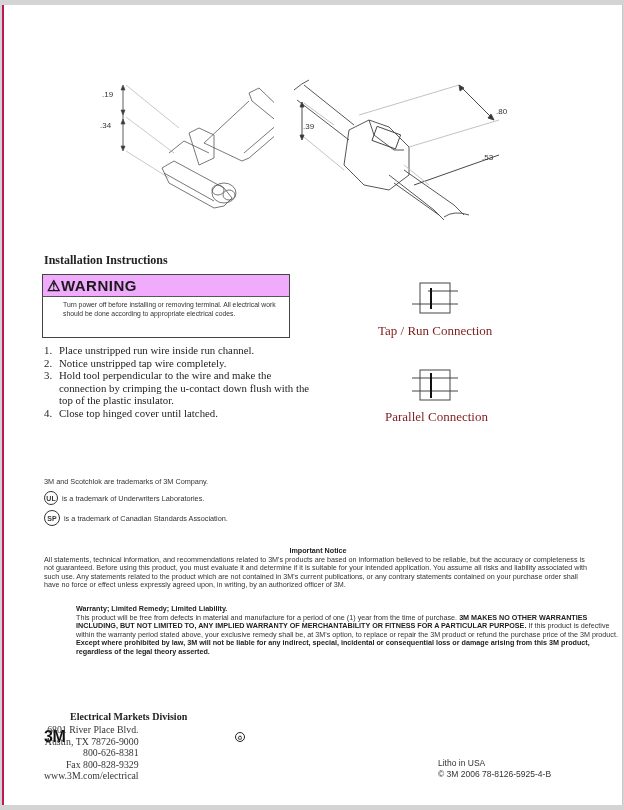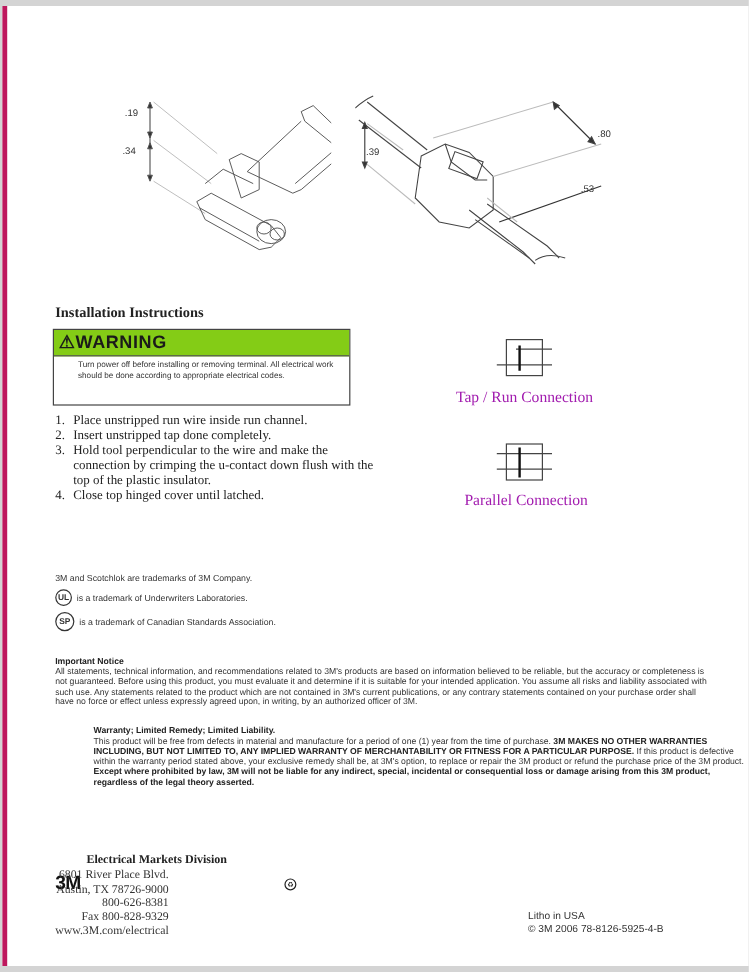--- a/index.html
+++ b/index.html
@@ -3,51 +3,51 @@
 <meta charset="utf-8">
 <style>
   html, body { margin: 0; padding: 0; }
   body {
     width: 624px; height: 810px; background: #d4d4d4;
     position: relative; overflow: hidden;
     font-family: "Liberation Sans", sans-serif; color: #222;
   }
   .page {
     position: absolute; left: 2px; top: 5px; width: 618px; height: 800px;
-    background: #ffffff; border-left: 4px solid #be185d; border-right: 1px solid #c8c8c8;
+    background: #ffffff; border-left: 2px solid #be185d; border-right: 1px solid #c8c8c8;
   }
   .abs { position: absolute; }
   .dim { font-size: 8px; color: #333; }
   .serif { font-family: "Liberation Serif", serif; }
 
   .install-title { left: 40px; top: 248px; font-size: 12px; font-weight: bold; }
   .warn-box {
     left: 38px; top: 269px; width: 246px; height: 62px;
     border: 1px solid #444; background: #fff;
   }
   .warn-head {
-    height: 21px; background: #84cc16; border-bottom: 1px solid #555;
+    height: 21px; background: #f0abfc; border-bottom: 1px solid #555;
     font-size: 15px; font-weight: bold; letter-spacing: 0.5px; color: #1a1a1a;
     padding-left: 4px; line-height: 21px;
   }
   .warn-body { font-size: 6.8px; line-height: 9px; padding: 3px 6px 0 20px; color: #333; }
 
   .steps { left: 40px; top: 339px; width: 270px; font-size: 10.8px; line-height: 12.6px; color: #222; }
   .step { display: flex; }
   .step .num { width: 15px; flex: none; }
 
-  .conn-label { font-size: 13px; color: #a21caf; }
+  .conn-label { font-size: 13px; color: #7f1d1d; }
 
   .tm { font-size: 7.3px; color: #333; }
   .tm-line { display: flex; align-items: center; }
   .tm-logo { width: 14px; height: 14px; border: 1.4px solid #333; border-radius: 50%;
     font-size: 7px; font-weight: bold; display: inline-flex; align-items: center; justify-content: center; margin-right: 4px; box-sizing: border-box; }
 
   .notice { left: 40px; top: 542px; width: 548px; font-size: 7.2px; line-height: 8.5px; color: #333; }
-  .notice .h { font-weight: bold; color: #222; }
+  .notice .h { font-weight: bold; color: #222; text-align: center; }
   .warranty { left: 40px; top: 600px; width: 548px; font-size: 7.2px; line-height: 8.5px; color: #333; margin-left: 32px; }
   .warranty b { color: #222; }
 
   .logo3m { left: 40px; top: 723px; font-size: 16px; font-weight: 700; letter-spacing: -0.5px; color: #111; }
   .division { left: 40px; top: 706px; font-size: 10px; font-weight: bold; margin-left: 26px; }
   .address { left: 40px; top: 719px; font-size: 9.8px; line-height: 11.6px; color: #333; text-align: right; }
   .recycle-icon { left: 231px; top: 727px; width: 10px; height: 10px; border: 1.5px solid #222; border-radius: 50%; box-sizing: border-box;
     font-size: 6px; display: flex; align-items: center; justify-content: center; }
   .recycle { left: 234px; top: 742px; font-size: 8.3px; line-height: 10.2px; font-style: italic; color: #333; }
   .litho { left: 434px; top: 753px; font-size: 8.5px; line-height: 10.5px; color: #333; }
@@ -120,21 +120,21 @@
     <div class="warn-body">Turn power off before installing or removing terminal. All electrical work should be done according to appropriate electrical codes.</div>
   </div>
 
   <div class="abs steps serif">
     <div class="step">
         <span class="num">1.</span>
         <span>Place unstripped run wire inside run channel.</span>
       </div>
     <div class="step">
         <span class="num">2.</span>
-        <span>Insert unstripped tap done completely.</span>
+        <span>Notice unstripped tap wire completely.</span>
       </div>
     <div class="step">
         <span class="num">3.</span>
         <span>Hold tool perpendicular to the wire and make the connection by crimping the u-contact down flush with the top of the plastic insulator.</span>
       </div>
     <div class="step">
         <span class="num">4.</span>
         <span>Close top hinged cover until latched.</span>
       </div>
   </div>

